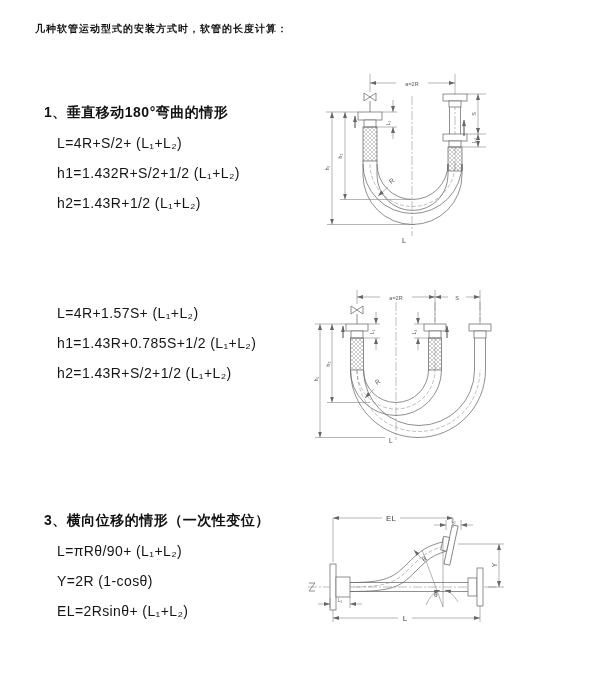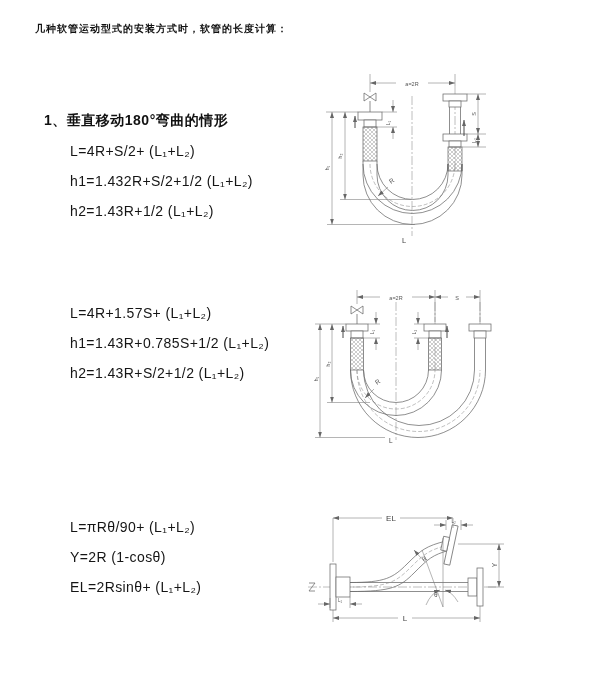--- a/index.html
+++ b/index.html
@@ -8,22 +8,22 @@
     font-family:"Liberation Sans","DejaVu Sans",sans-serif;color:#1a1a1a;
   }
   .page-title{
     position:absolute;left:35px;top:22px;font-size:10px;font-weight:600;
     letter-spacing:1px;color:#111;
   }
   .section{position:absolute;left:44px;}
   .sec1{top:104px;}
   .sec2{top:298px;}
   .sec3{top:512px;}
-  .sec-heading{font-size:14px;font-weight:600;color:#111;letter-spacing:0.5px;margin:8px 0 6px 0;}
-  .formula{font-size:14px;color:#151515;margin-left:26px;line-height:30px;letter-spacing:0.4px;white-space:nowrap;}
+  .sec-heading{font-size:14px;font-weight:600;color:#111;letter-spacing:0.5px;margin:0 0 6px 0;}
+  .formula{font-size:14px;color:#151515;margin-left:13px;line-height:30px;letter-spacing:0.4px;white-space:nowrap;}
   .diagram{position:absolute;}
   .d1{left:312px;top:68px;}
   .d2{left:310px;top:282px;}
   .d3{left:300px;top:498px;}
   svg{display:block;}
   .ln{stroke:#6a6a6a;stroke-width:0.75;fill:none;}
   .thin{stroke:#777;stroke-width:0.55;fill:none;}
   .dash{stroke:#8a8a8a;stroke-width:0.55;fill:none;stroke-dasharray:9 2 2 2;}
   .hdash{stroke:#8a8a8a;stroke-width:0.55;fill:none;stroke-dasharray:4 2;}
   .dark{stroke:#333;stroke-width:0.9;fill:none;}
@@ -44,20 +44,21 @@
   <div class="formula">h2=1.43R+1/2 (L₁+L₂)</div>
 </div>
 
 <div class="section sec2">
   <div class="formula">L=4R+1.57S+ (L₁+L₂)</div>
   <div class="formula">h1=1.43R+0.785S+1/2 (L₁+L₂)</div>
   <div class="formula">h2=1.43R+S/2+1/2 (L₁+L₂)</div>
 </div>
 
 <div class="section sec3">
+  <div class="sec-heading">3、横向位移的情形（一次性变位）</div>
   <div class="formula">L=πRθ/90+ (L₁+L₂)</div>
   <div class="formula">Y=2R (1-cosθ)</div>
   <div class="formula">EL=2Rsinθ+ (L₁+L₂)</div>
 </div>
 
 <svg class="diagram d1" width="280" height="195" viewBox="0 0 280 195">
   <defs>
     <marker id="ar1" markerWidth="10" markerHeight="8" refX="6" refY="2" orient="auto-start-reverse" markerUnits="userSpaceOnUse">
       <path d="M0,0 L6,2 L0,4 Z" fill="#666"></path>
     </marker>

